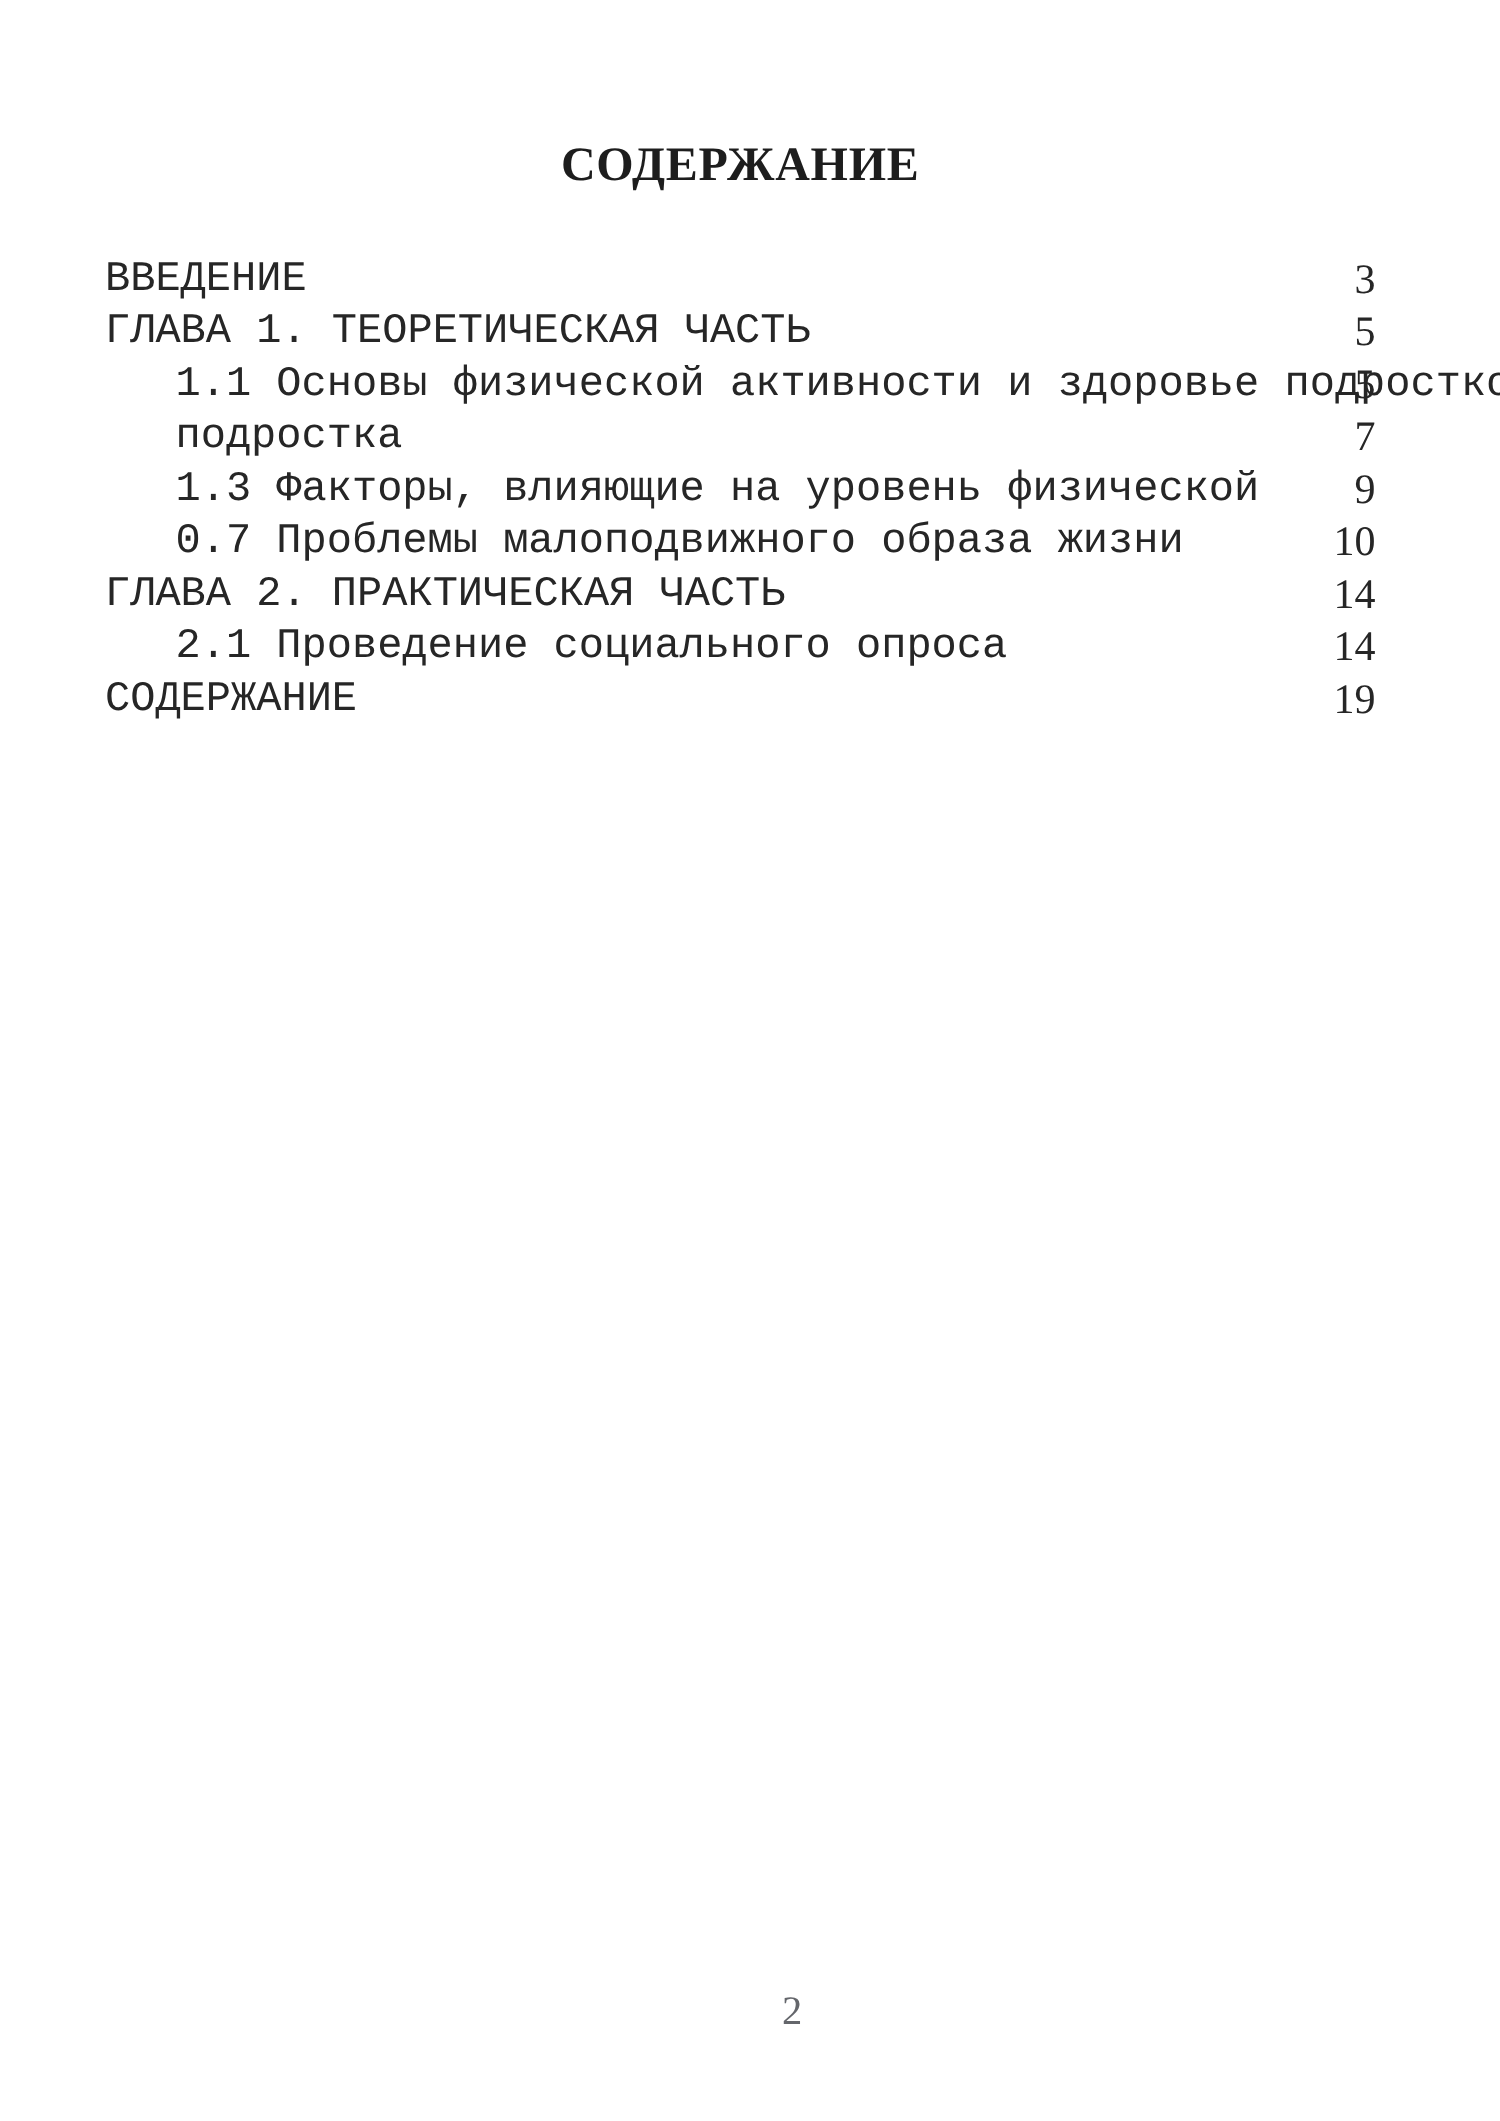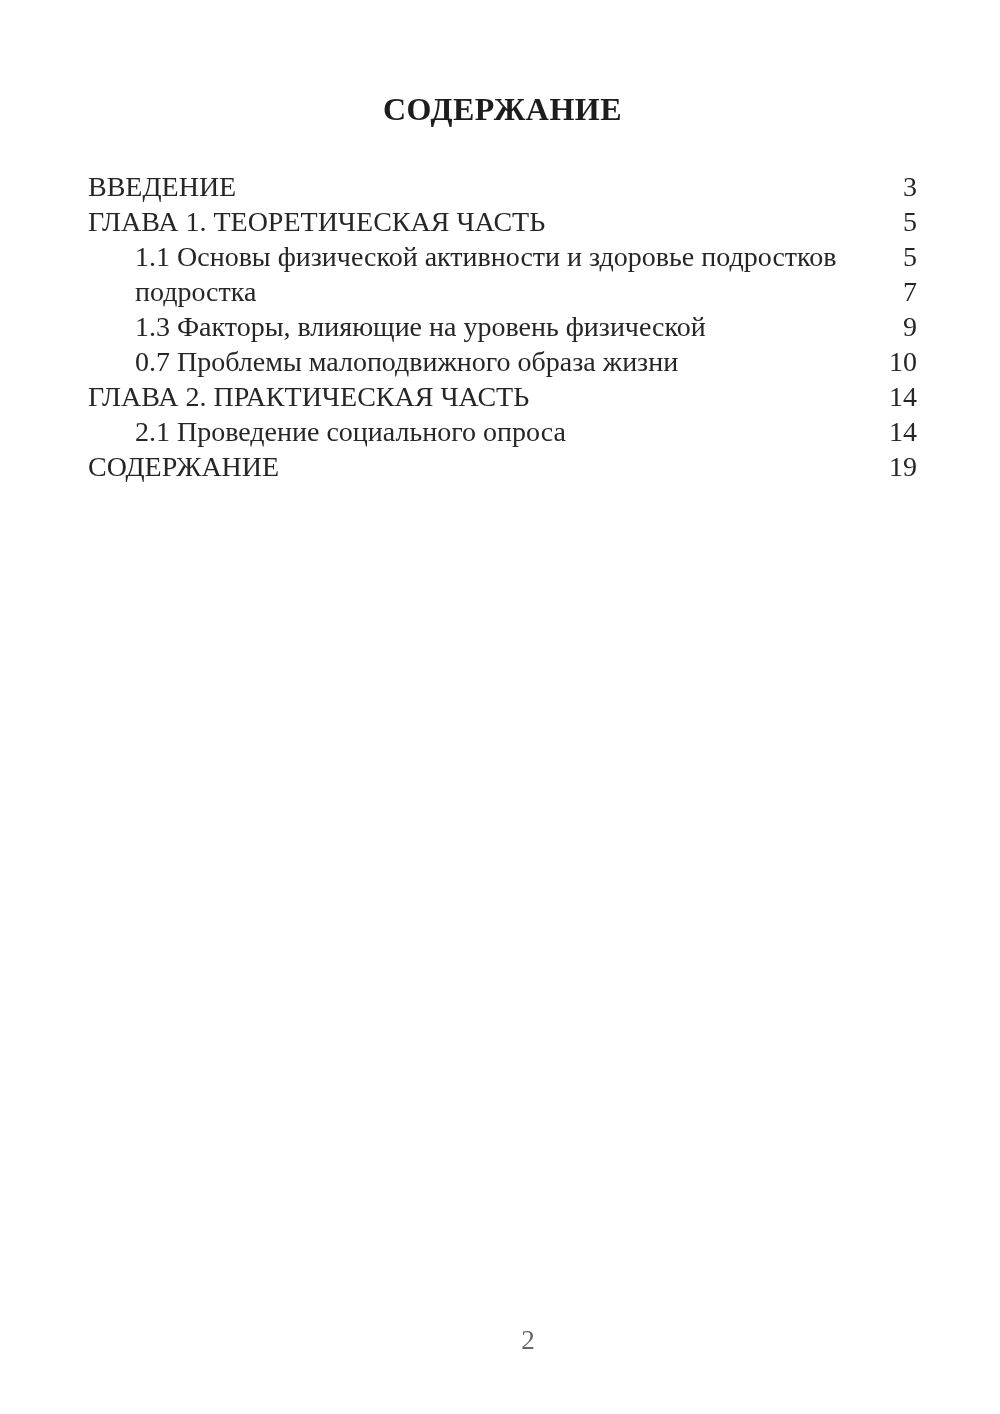--- a/index.html
+++ b/index.html
@@ -14,21 +14,21 @@
     overflow: hidden;
     font-family: "Liberation Serif", "DejaVu Serif", serif;
     color: #262626;
   }
   .page {
     position: relative;
     width: 1000px;
     height: 1414px;
     background: #ffffff;
     box-sizing: border-box;
-    padding: 93px 83px 0 88px;
+    padding: 93px 83px 0 70px;
   }
   .doc-title {
     text-align: center;
     font-size: 32px;
     font-weight: bold;
     line-height: 33px;
     letter-spacing: 0.5px;
     color: #1d1d1d;
     margin: 0 0 44px 0;
   }
@@ -40,20 +40,21 @@
     justify-content: space-between;
     align-items: flex-end;
     margin-bottom: 2px;
   }
   .toc-row.sub {
     margin-left: 47px;
   }
   .toc-text {
     flex: 1 1 auto;
     min-width: 0;
+    font-family: Liberation Mono, monospace;
   }
   .toc-line {
     font-size: 28px;
     line-height: 33px;
     white-space: nowrap;
     color: #262626;
   }
   .toc-page {
     flex: 0 0 auto;
     min-width: 58px;

